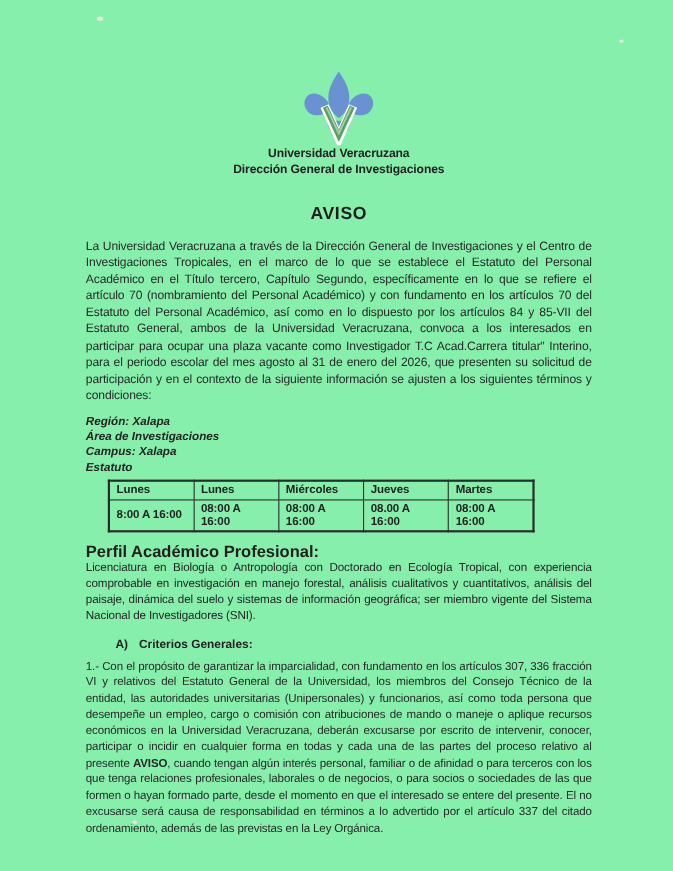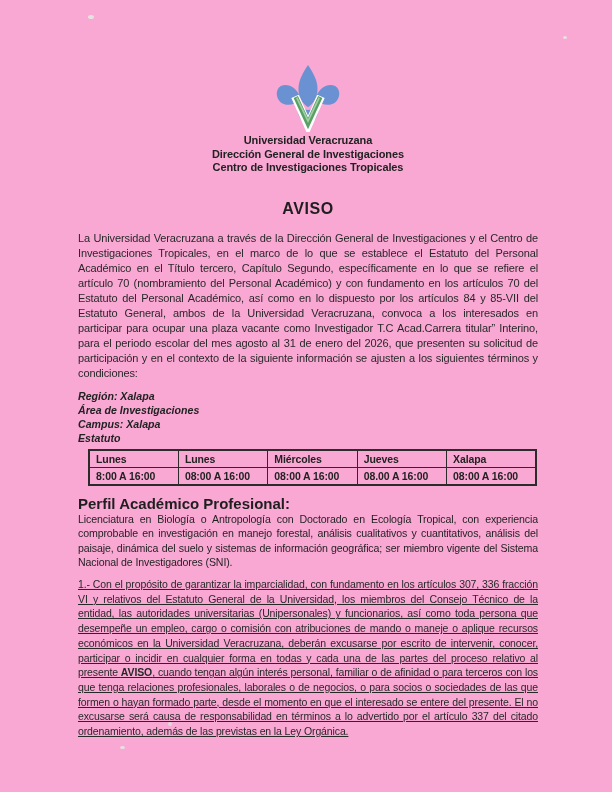--- a/index.html
+++ b/index.html
@@ -1,19 +1,19 @@
 <!DOCTYPE html>
 <html><head>
 <meta charset="utf-8">
 <style>
   html,body{margin:0;padding:0;background:#ffffff;}
   .page{
     position:relative;
     width:612px;height:792px;
-    background:#f9a8d4;
+    background:#86efac;
     font-family:"Liberation Sans", sans-serif;
     color:#2a2a2a;
     overflow:hidden;
     box-sizing:border-box;
   }
   .content{
     position:absolute;
     left:78px;top:0;
     width:460px;
   }
@@ -48,22 +48,22 @@
   .loc-block{
     margin-top:9px;
     font-weight:bold;
     font-size:10.6px;
     line-height:13.9px;
     color:#222;
     font-style:italic;
   }
   table.schedule{
     margin-top:3px;
-    margin-left:10px;
-    width:449px;
+    margin-left:20px;
+    width:388px;
     border-collapse:collapse;
     table-layout:fixed;
     border-radius:18px;
   }
   table.schedule th, table.schedule td{
     border:1px solid #2b2b2b;
     font-weight:bold;
     font-size:10.5px;
     text-align:left;
     padding:1px 6px 2px 6px;
@@ -95,21 +95,20 @@
     color:#1f1f1f;
   }
   .criteria-heading .crit-label{margin-right:10px;}
   .criteria-item{
     margin-top:7px;
     text-align:justify;
     font-size:10.5px;
     line-height:14.7px;
     letter-spacing:-0.12px;
     color:#282828;
-    text-decoration:underline;
   }
   .criteria-item .bold-inline{font-weight:bold;}
   .speck{position:absolute;background:#e3e3e0;border-radius:50%;}
   .speck.s1{left:88px;top:15px;width:6px;height:4px;}
   .speck.s2{left:563px;top:36px;width:4px;height:3px;}
   .speck.s3{left:168px;top:722px;width:4px;height:4px;background:#dcdcd9;}
   .speck.s4{left:120px;top:746px;width:5px;height:3px;}
 </style>
 </head>
 <body>
@@ -138,53 +137,55 @@
 
         <path d="M32 48 L50 87 L68 48" fill="none" stroke-width="7" stroke="#57a263"></path>
 
         <path d="M33.5 49 L50 83.5 L66.5 49" fill="none" stroke-width="2.5" stroke="#a6cda7"></path>
       </svg>
     </div>
 
     <div class="org-header">
       <div>Universidad Veracruzana</div>
       <div>Dirección General de Investigaciones</div>
-      <div>Centro de Investigaciones Tropicales</div>
     </div>
 
     <div class="notice-title">AVISO</div>
 
     <p class="intro">La Universidad Veracruzana a través de la Dirección General de Investigaciones y el Centro de Investigaciones Tropicales, en el marco de lo que se establece el Estatuto del Personal Académico en el Título tercero, Capítulo Segundo, específicamente en lo que se refiere el artículo 70 (nombramiento del Personal Académico) y con fundamento en los artículos 70 del Estatuto del Personal Académico, así como en lo dispuesto por los artículos 84 y 85-VII del Estatuto General, ambos de la Universidad Veracruzana, convoca a los interesados en participar para ocupar una plaza vacante como Investigador T.C Acad.Carrera titular” Interino, para el periodo escolar del mes agosto al 31 de enero del 2026, que presenten su solicitud de participación y en el contexto de la siguiente información se ajusten a los siguientes términos y condiciones:</p>
 
     <div class="loc-block">
       <div>Región: Xalapa</div>
       <div>Área de Investigaciones</div>
       <div>Campus: Xalapa</div>
       <div>Estatuto</div>
     </div>
 
     <table class="schedule">
       <tbody>
           <tr>
         <th>Lunes</th>
         <th>Lunes</th>
         <th>Miércoles</th>
         <th>Jueves</th>
-        <th>Xalapa</th>
+        <th>Martes</th>
       </tr>
       <tr>
         <td>8:00 A 16:00</td>
         <td>08:00 A 16:00</td>
         <td>08:00 A 16:00</td>
         <td>08.00 A 16:00</td>
         <td>08:00 A 16:00</td>
       </tr>
     </tbody>
       </table>
 
     <div class="profile-heading">Perfil Académico Profesional:</div>
     <p class="profile-body">Licenciatura en Biología o Antropología con Doctorado en Ecología Tropical, con experiencia comprobable en investigación en manejo forestal, análisis cualitativos y cuantitativos, análisis del paisaje, dinámica del suelo y sistemas de información geográfica; ser miembro vigente del Sistema Nacional de Investigadores (SNI).</p>
 
+    <div class="criteria-heading">
+      <span class="crit-label">A)</span><span>Criterios Generales:</span>
+    </div>
 
     <p class="criteria-item"><span>1.- Con el propósito de garantizar la imparcialidad, con fundamento en los artículos 307, 336 fracción VI y relativos del Estatuto General de la Universidad, los miembros del Consejo Técnico de la entidad, las autoridades universitarias (Unipersonales) y funcionarios, así como toda persona que desempeñe un empleo, cargo o comisión con atribuciones de mando o maneje o aplique recursos económicos en la Universidad Veracruzana, deberán excusarse por escrito de intervenir, conocer, participar o incidir en cualquier forma en todas y cada una de las partes del proceso relativo al presente </span><span class="bold-inline">AVISO</span><span>, cuando tengan algún interés personal, familiar o de afinidad o para terceros con los que tenga relaciones profesionales, laborales o de negocios, o para socios o sociedades de las que formen o hayan formado parte, desde el momento en que el interesado se entere del presente. El no excusarse será causa de responsabilidad en términos a lo advertido por el artículo 337 del citado ordenamiento, además de las previstas en la Ley Orgánica.</span></p>
 
   </div>
 </div>
 
 </body></html>

